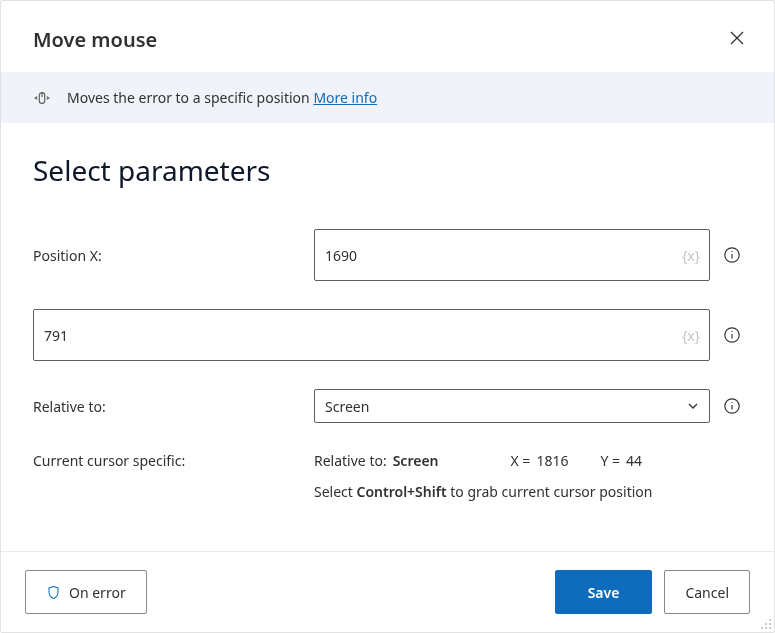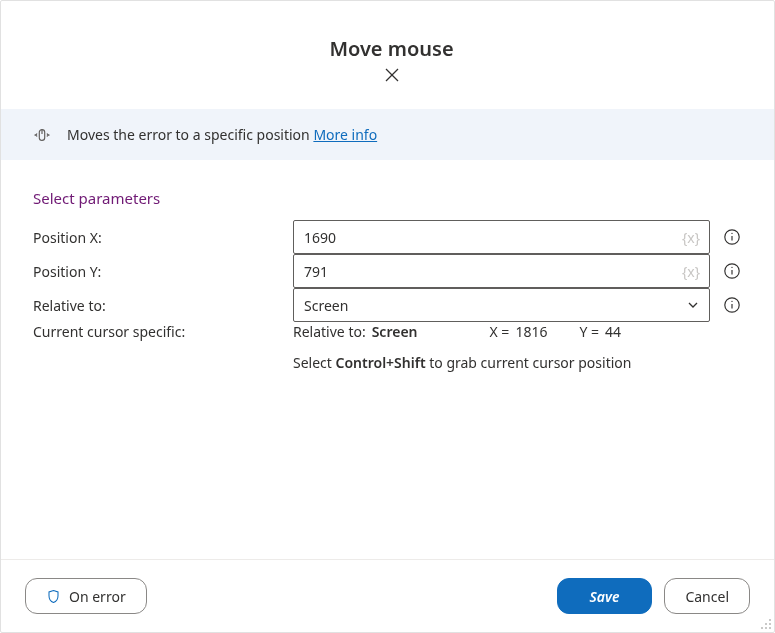--- a/index.html
+++ b/index.html
@@ -20,22 +20,21 @@
     border-radius: 2px;
     display: flex;
     flex-direction: column;
     background: #ffffff;
     overflow: hidden;
   }
   .header {
     display: flex;
     align-items: center;
     justify-content: space-between;
-    padding: 34px 24px 18px 32px;
-    flex-direction: column;
+    padding: 24px 24px 18px 32px;
   }
   .header h1 {
     font-size: 20px;
     font-weight: 600;
     margin: 0;
     color: #323130;
   }
   .close-btn {
     background: none;
     border: none;
@@ -56,47 +55,49 @@
   .info-banner .icon {
     display:flex;
     align-items:center;
     justify-content:center;
     color:#605e5c;
   }
   .info-banner a {
     color: #0f6cbd;
   }
   .section-title {
-    font-size: 15px;
+    font-size: 28px;
     font-weight: 400;
-    color: #701a75;
+    color: #0f172a;
     margin: 28px 32px 12px 32px;
   }
   .form {
     padding: 0 32px;
   }
   .row {
     display: flex;
     align-items: center;
+    margin-top: 28px;
+    gap: 21px;
   }
   .row .label {
     width: 260px;
     flex-shrink: 0;
     color:#323130;
   }
   .control-wrap {
     flex: 1;
     display: flex;
     align-items: center;
     gap: 12px;
     min-width:0;
   }
   .text-input {
     flex: 1;
-    height: 34px;
+    height: 52px;
     border: 1px solid #605e5c;
     border-radius: 2px;
     padding: 0 10px;
     font-size: 14px;
     color:#323130;
     font-family:inherit;
     outline:none;
     min-width:0;
   }
   .input-container {
@@ -156,42 +157,41 @@
   .hint-line .bold { font-weight:600; }
   .footer {
     margin-top:auto;
     border-top:1px solid #edebe9;
     padding:18px 24px;
     display:flex;
     align-items:center;
     justify-content:space-between;
   }
   .btn {
-    height:36px;
+    height:44px;
     padding:0 20px;
-    border-radius:12px;
+    border-radius:2px;
     font-size:14px;
     font-family:inherit;
     cursor:pointer;
     display:flex;
     align-items:center;
     gap:8px;
   }
   .btn-secondary {
     background:#fff;
     border:1px solid #8a8886;
     color:#323130;
   }
   .btn-primary {
     background:#0f6cbd;
     border:1px solid #0f6cbd;
     color:#fff;
     font-weight:600;
     padding:0 32px;
-    font-style:italic;
   }
   .footer-right {
     display:flex;
     gap:12px;
   }
   .shield-icon { color:#0f6cbd; display:flex; }
   .resize-grip {
     position:absolute;
     right:2px;
     bottom:2px;
@@ -247,21 +247,20 @@
           <svg width="18" height="18" viewBox="0 0 20 20" stroke-width="1.3">
               <circle cx="10" cy="10" r="8"></circle>
               <line x1="10" y1="9" x2="10" y2="14"></line>
               <circle cx="10" cy="6" r=".7" fill="#323130" stroke="none"></circle>
             </svg>
         </span>
       </div>
     </div>
 
     <div class="row">
-      <div class="label">Position Y:</div>
       <div class="control-wrap">
         <div class="input-container">
           <input class="text-input" type="text" value="791" style="">
           <span class="var-adorn">{x}</span>
         </div>
         <span class="info-icon">
           <svg width="18" height="18" viewBox="0 0 20 20" stroke-width="1.3">
               <circle cx="10" cy="10" r="8"></circle>
               <line x1="10" y1="9" x2="10" y2="14"></line>
               <circle cx="10" cy="6" r=".7" fill="#323130" stroke="none"></circle>

